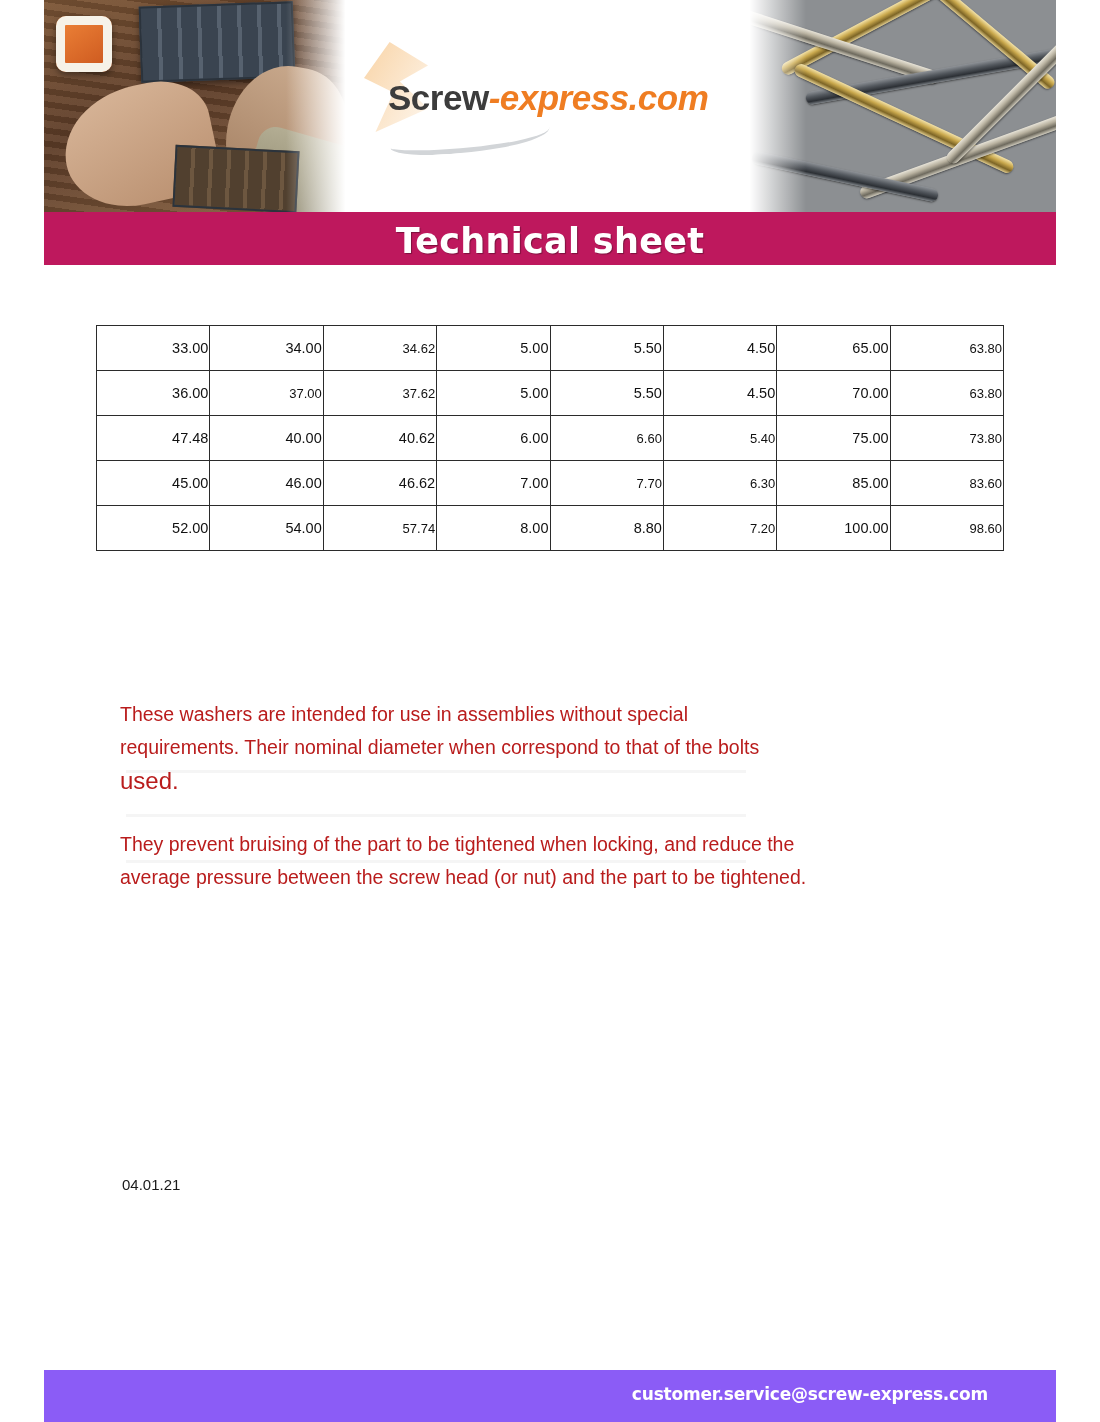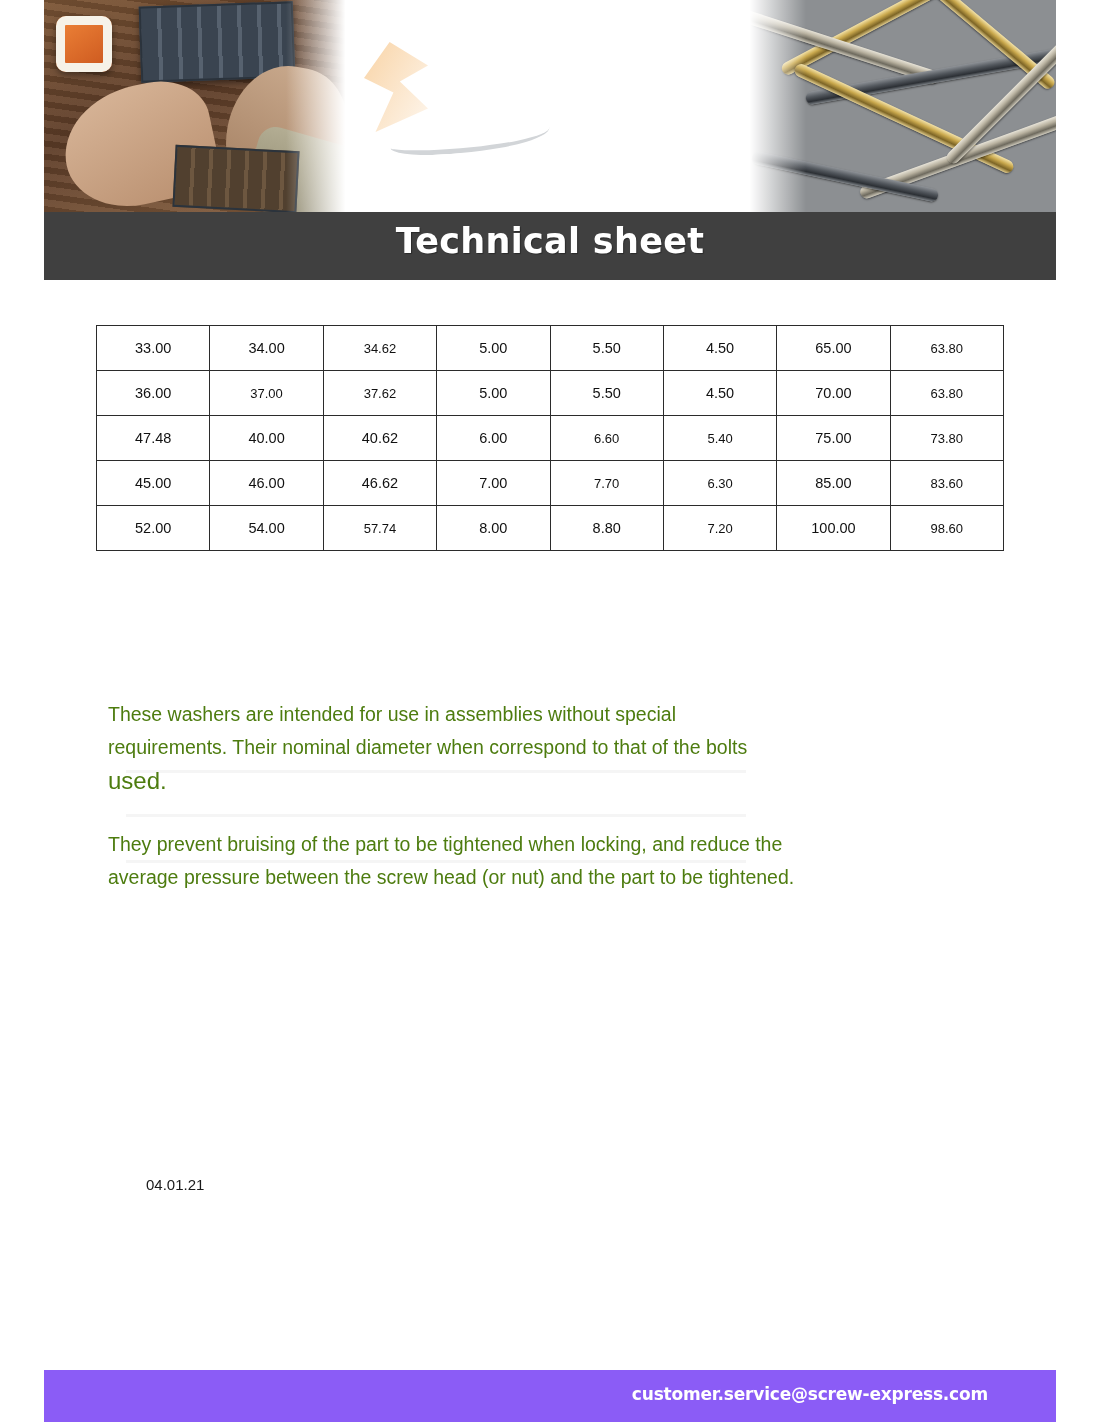--- a/index.html
+++ b/index.html
@@ -175,22 +175,22 @@
     background: linear-gradient(120deg, rgba(240,150,40,.75), rgba(240,150,40,.15));
     clip-path: polygon(40% 0%, 100% 26%, 56% 44%, 100% 74%, 18% 100%, 46% 56%, 0% 40%);
     opacity: .55;
   }
 
   .title-band {
     position: absolute;
     left: 0;
     top: 212px;
     width: 1012px;
-    height: 68px;
-    background: #404040;
+    height: 53px;
+    background: #be185d;
   }
   .title-band .title {
     position: absolute;
     left: 0; right: 0;
     top: 9px;
     text-align: center;
     color: #ffffff;
     font-size: 35px;
     font-weight: 700;
     letter-spacing: 0.3px;
@@ -209,38 +209,38 @@
     position: absolute;
     left: 96px;
     top: 325px;
     width: 908px;
     border-collapse: collapse;
     table-layout: fixed;
   }
   .spec-table td {
     border: 1px solid #2b2b2b;
     height: 42px;
-    text-align: center;
+    text-align: right;
     vertical-align: middle;
     font-size: 14.5px;
     color: #111;
     font-family: "Liberation Sans", sans-serif;
   }
   .spec-table td.small {
     font-size: 13px;
   }
 
   
   .body-text {
     position: absolute;
-    left: 108px;
+    left: 120px;
     width: 800px;
     font-size: 19.5px;
     line-height: 33px;
-    color: #4d7c0f;
+    color: #b91c1c;
   }
   .para1 { top: 698px; }
   .para1 .big { font-size: 24px; }
   .para2 { top: 828px; }
 
   .ghost {
     position: absolute;
     left: 126px;
     top: 760px;
     width: 620px;
@@ -251,21 +251,20 @@
       linear-gradient(180deg, transparent 0 54px, #555 54px 57px, transparent 57px 90px),
       linear-gradient(180deg, transparent 0 100px, #555 100px 103px, transparent 103px 140px);
   }
 
   .doc-date {
     position: absolute;
     left: 122px;
     top: 1176px;
     font-size: 15px;
     color: #1a1a1a;
-    margin-left: 24px;
   }
 
   
   .footer {
     position: absolute;
     left: 44px;
     bottom: 0;
     width: 1012px;
     height: 52px;
     background: #8b5cf6;
@@ -302,20 +301,23 @@
     <div class="tape"></div>
     <div class="hand1"></div>
     <div class="hand2"></div>
     <div class="sleeve"></div>
     <div class="toolbox2"></div>
     <div class="fade"></div>
   </div>
 
   <div class="logo-wrap">
     <div class="logo-spark"></div>
+    <div class="logo-text">
+      <span class="grey-it">Screw</span><span class="orange">-express.com</span>
+    </div>
     <div class="logo-swoosh"></div>
   </div>
 
   <div class="photo-right">
     <div class="base"></div>
     <div class="screw gold" style="left:24px; top:6px; width:250px; transform:rotate(-28deg);"></div>
     <div class="screw" style="left:-10px; top:40px; width:210px; transform:rotate(18deg);"></div>
     <div class="screw dark" style="left:60px; top:70px; width:260px; transform:rotate(-10deg);"></div>
     <div class="screw gold" style="left:40px; top:112px; width:240px; transform:rotate(25deg);"></div>
     <div class="screw" style="left:110px; top:150px; width:220px; transform:rotate(-20deg);"></div>

